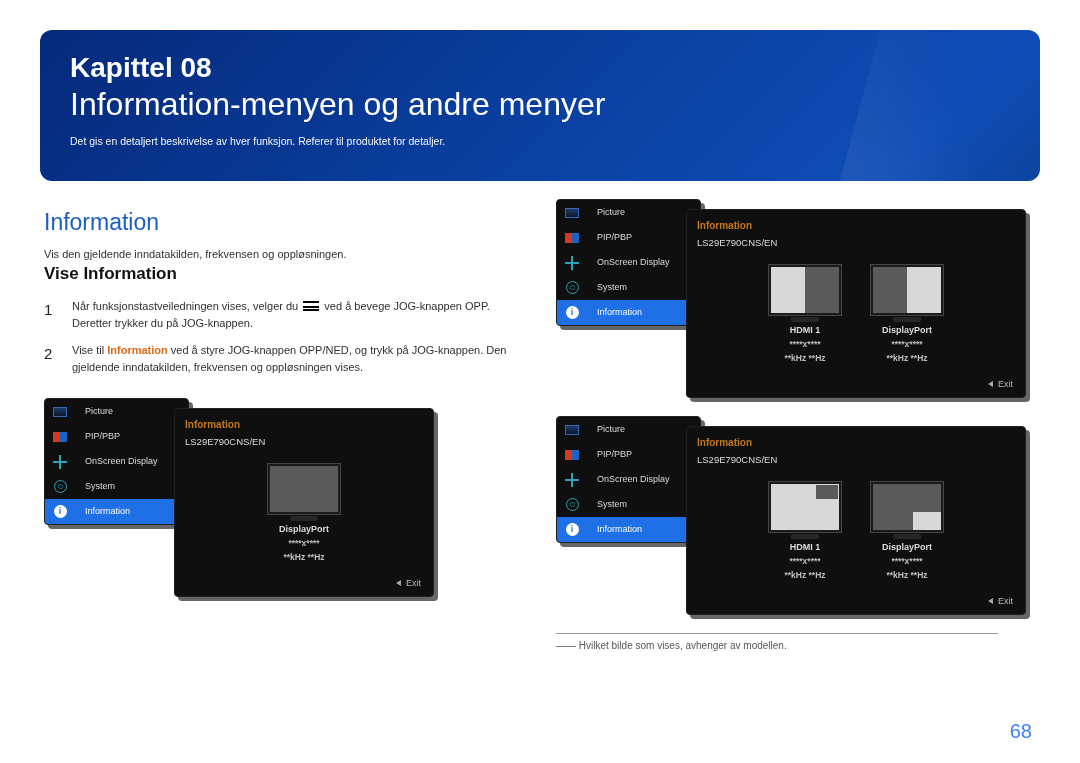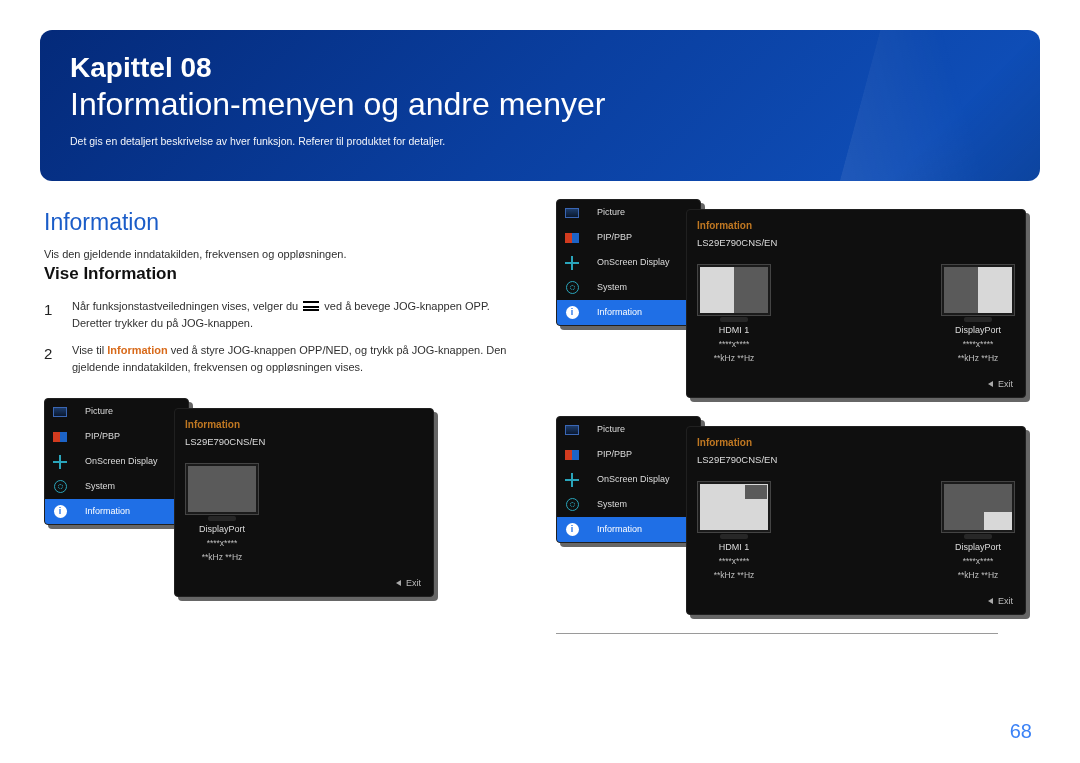--- a/index.html
+++ b/index.html
@@ -102,21 +102,21 @@
     font-size: 9px;
     border-radius: 4px;
     padding: 10px 10px 0;
     border: 1px solid #202020;
     box-shadow: 4px 4px 0 rgba(0,0,0,0.6);
   }
   .osd-panel.wide { width: 340px; }
   .osd-panel .hdr { color: #c07822; font-weight: 600; font-size: 10px; margin-bottom: 6px; }
   .osd-panel .model { font-size: 9.5px; margin-bottom: 12px; }
 
-  .sources { display: flex; justify-content: space-between; gap: 28px; padding: 4px 0 10px; }
+  .sources { display: flex; justify-content: center; gap: 28px; padding: 4px 0 10px; font-weight: bold; }
   .src { display: flex; flex-direction: column; align-items: center; gap: 4px; }
   .mon {
     width: 74px; height: 52px; background: #1b1b1b; border: 1px solid #444; position: relative; margin-bottom: 5px;
   }
   .mon::after { content: ""; position: absolute; left: 50%; bottom: -7px; transform: translateX(-50%); width: 28px; height: 5px; background: #272727; border-radius: 2px; }
   .mon .half-l, .mon .half-r { position: absolute; top: 2px; bottom: 2px; width: 34px; }
   .mon .half-l { left: 2px; }
   .mon .half-r { right: 2px; }
   .lit   { background: #d8d8d8; }
   .dim   { background: #5a5a5a; }
@@ -348,17 +348,18 @@
               <div class="src-label">DisplayPort</div>
               <div class="src-sub">****x****</div>
               <div class="src-sub">**kHz **Hz</div>
             </div>
           </div>
           <div class="osd-foot"><span class="tri"></span><span>Exit</span></div>
         </div>
       </div>
 
       <hr class="hr">
+      <p class="footnote">――&nbsp;Hvilket bilde som vises, avhenger av modellen.</p>
     </div>
   </div>
 </div>
 
 <div class="pagenum">68</div>
 
 </body></html>

